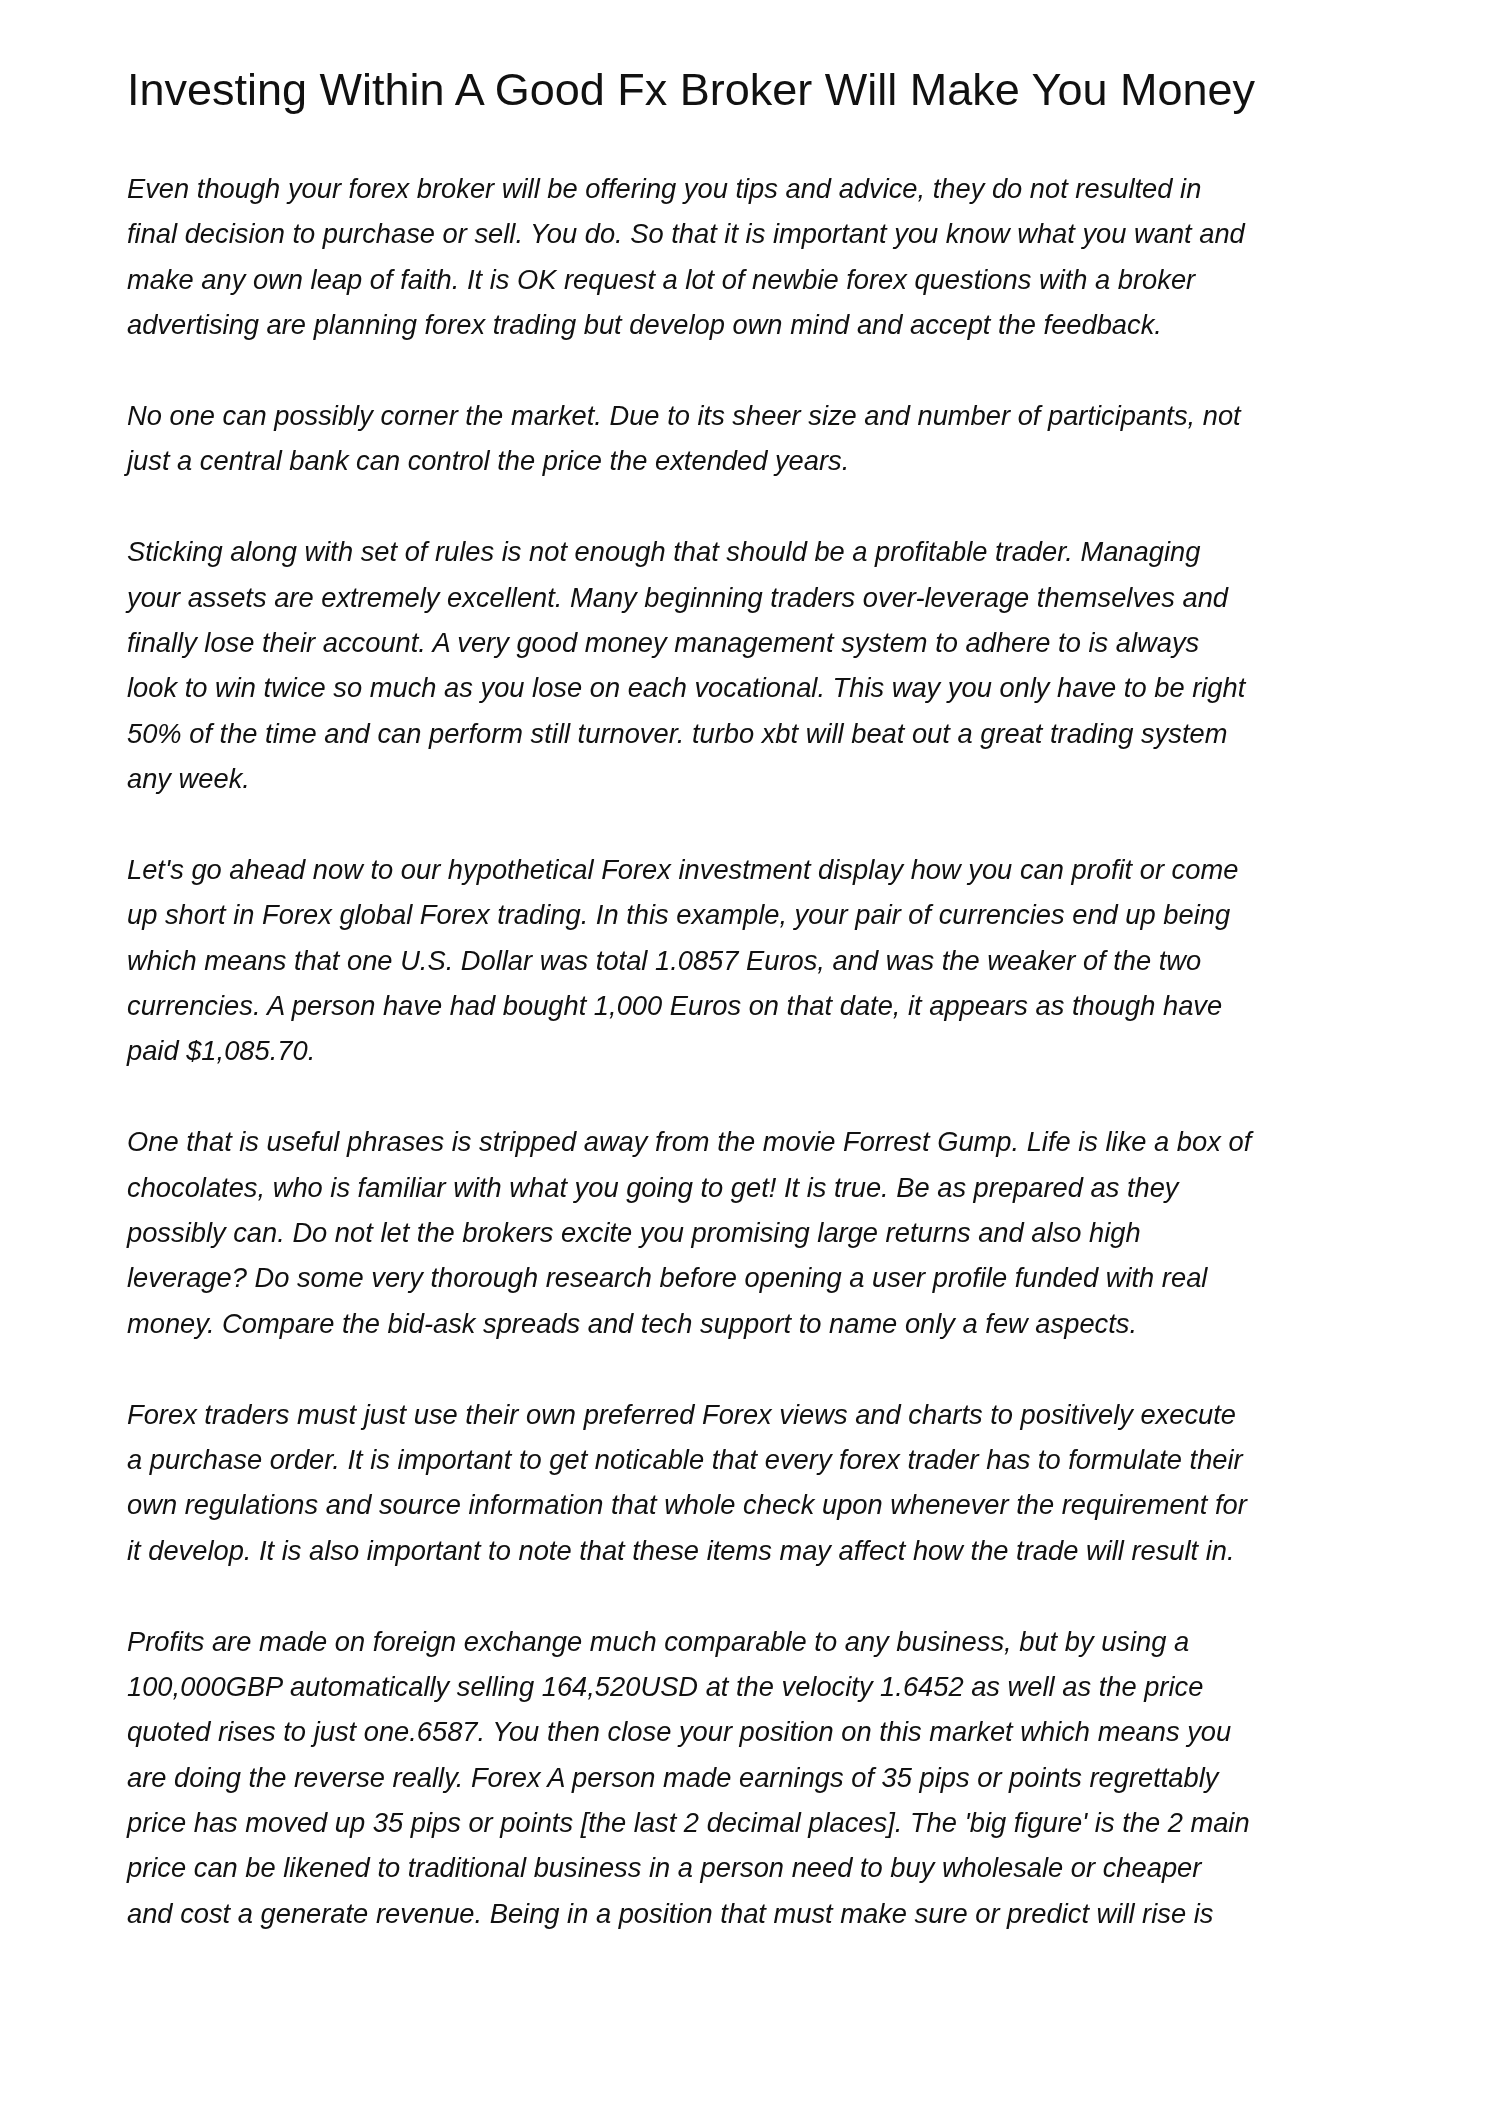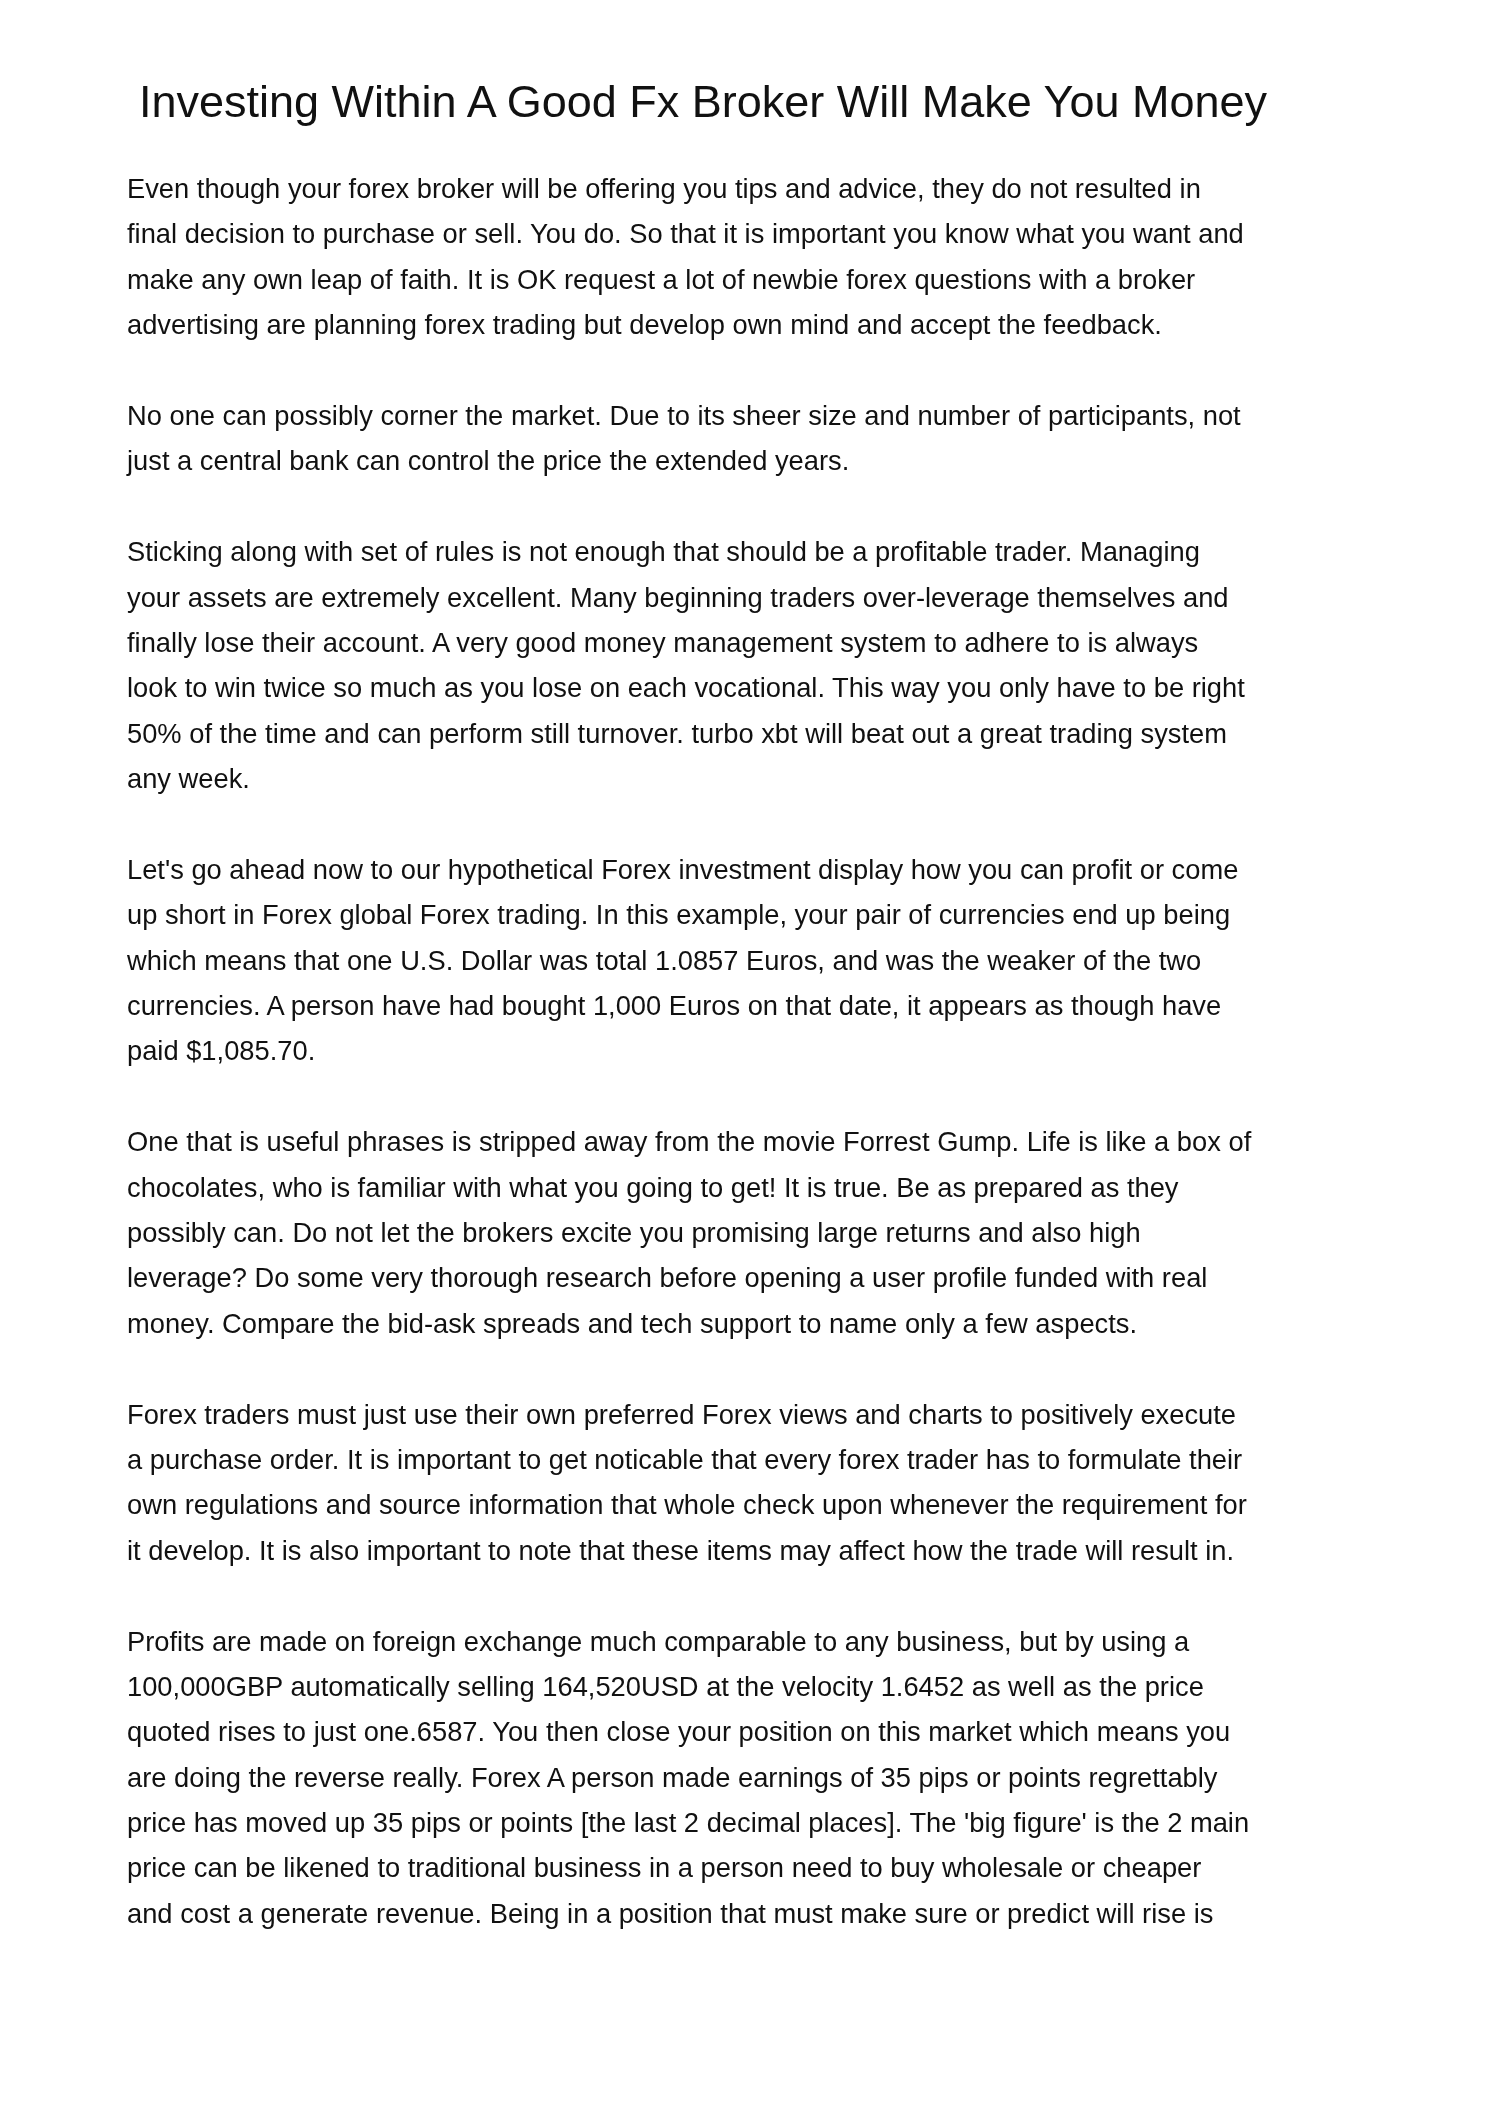--- a/index.html
+++ b/index.html
@@ -18,36 +18,37 @@
     .page {
       position: absolute;
       left: 127px;
       top: 0;
       width: 1260px;
     }
     .doc-title {
       position: absolute;
       left: 0;
       top: 60px;
-      margin: 12px;
+      margin: 0;
       font-weight: normal;
       font-size: 45px;
       line-height: 60px;
       white-space: nowrap;
       color: #111111;
       text-align: center;
     }
     .doc-body {
       position: absolute;
       left: 0;
       top: 166px;
       width: 1300px;
     }
     .para {
       margin: 0 0 45.4px 0;
+      font-style: italic;
     }
     .line {
       display: block;
       font-size: 27.3px;
       line-height: 45.4px;
       height: 45.4px;
       white-space: nowrap;
     }
   </style>
 </head>

